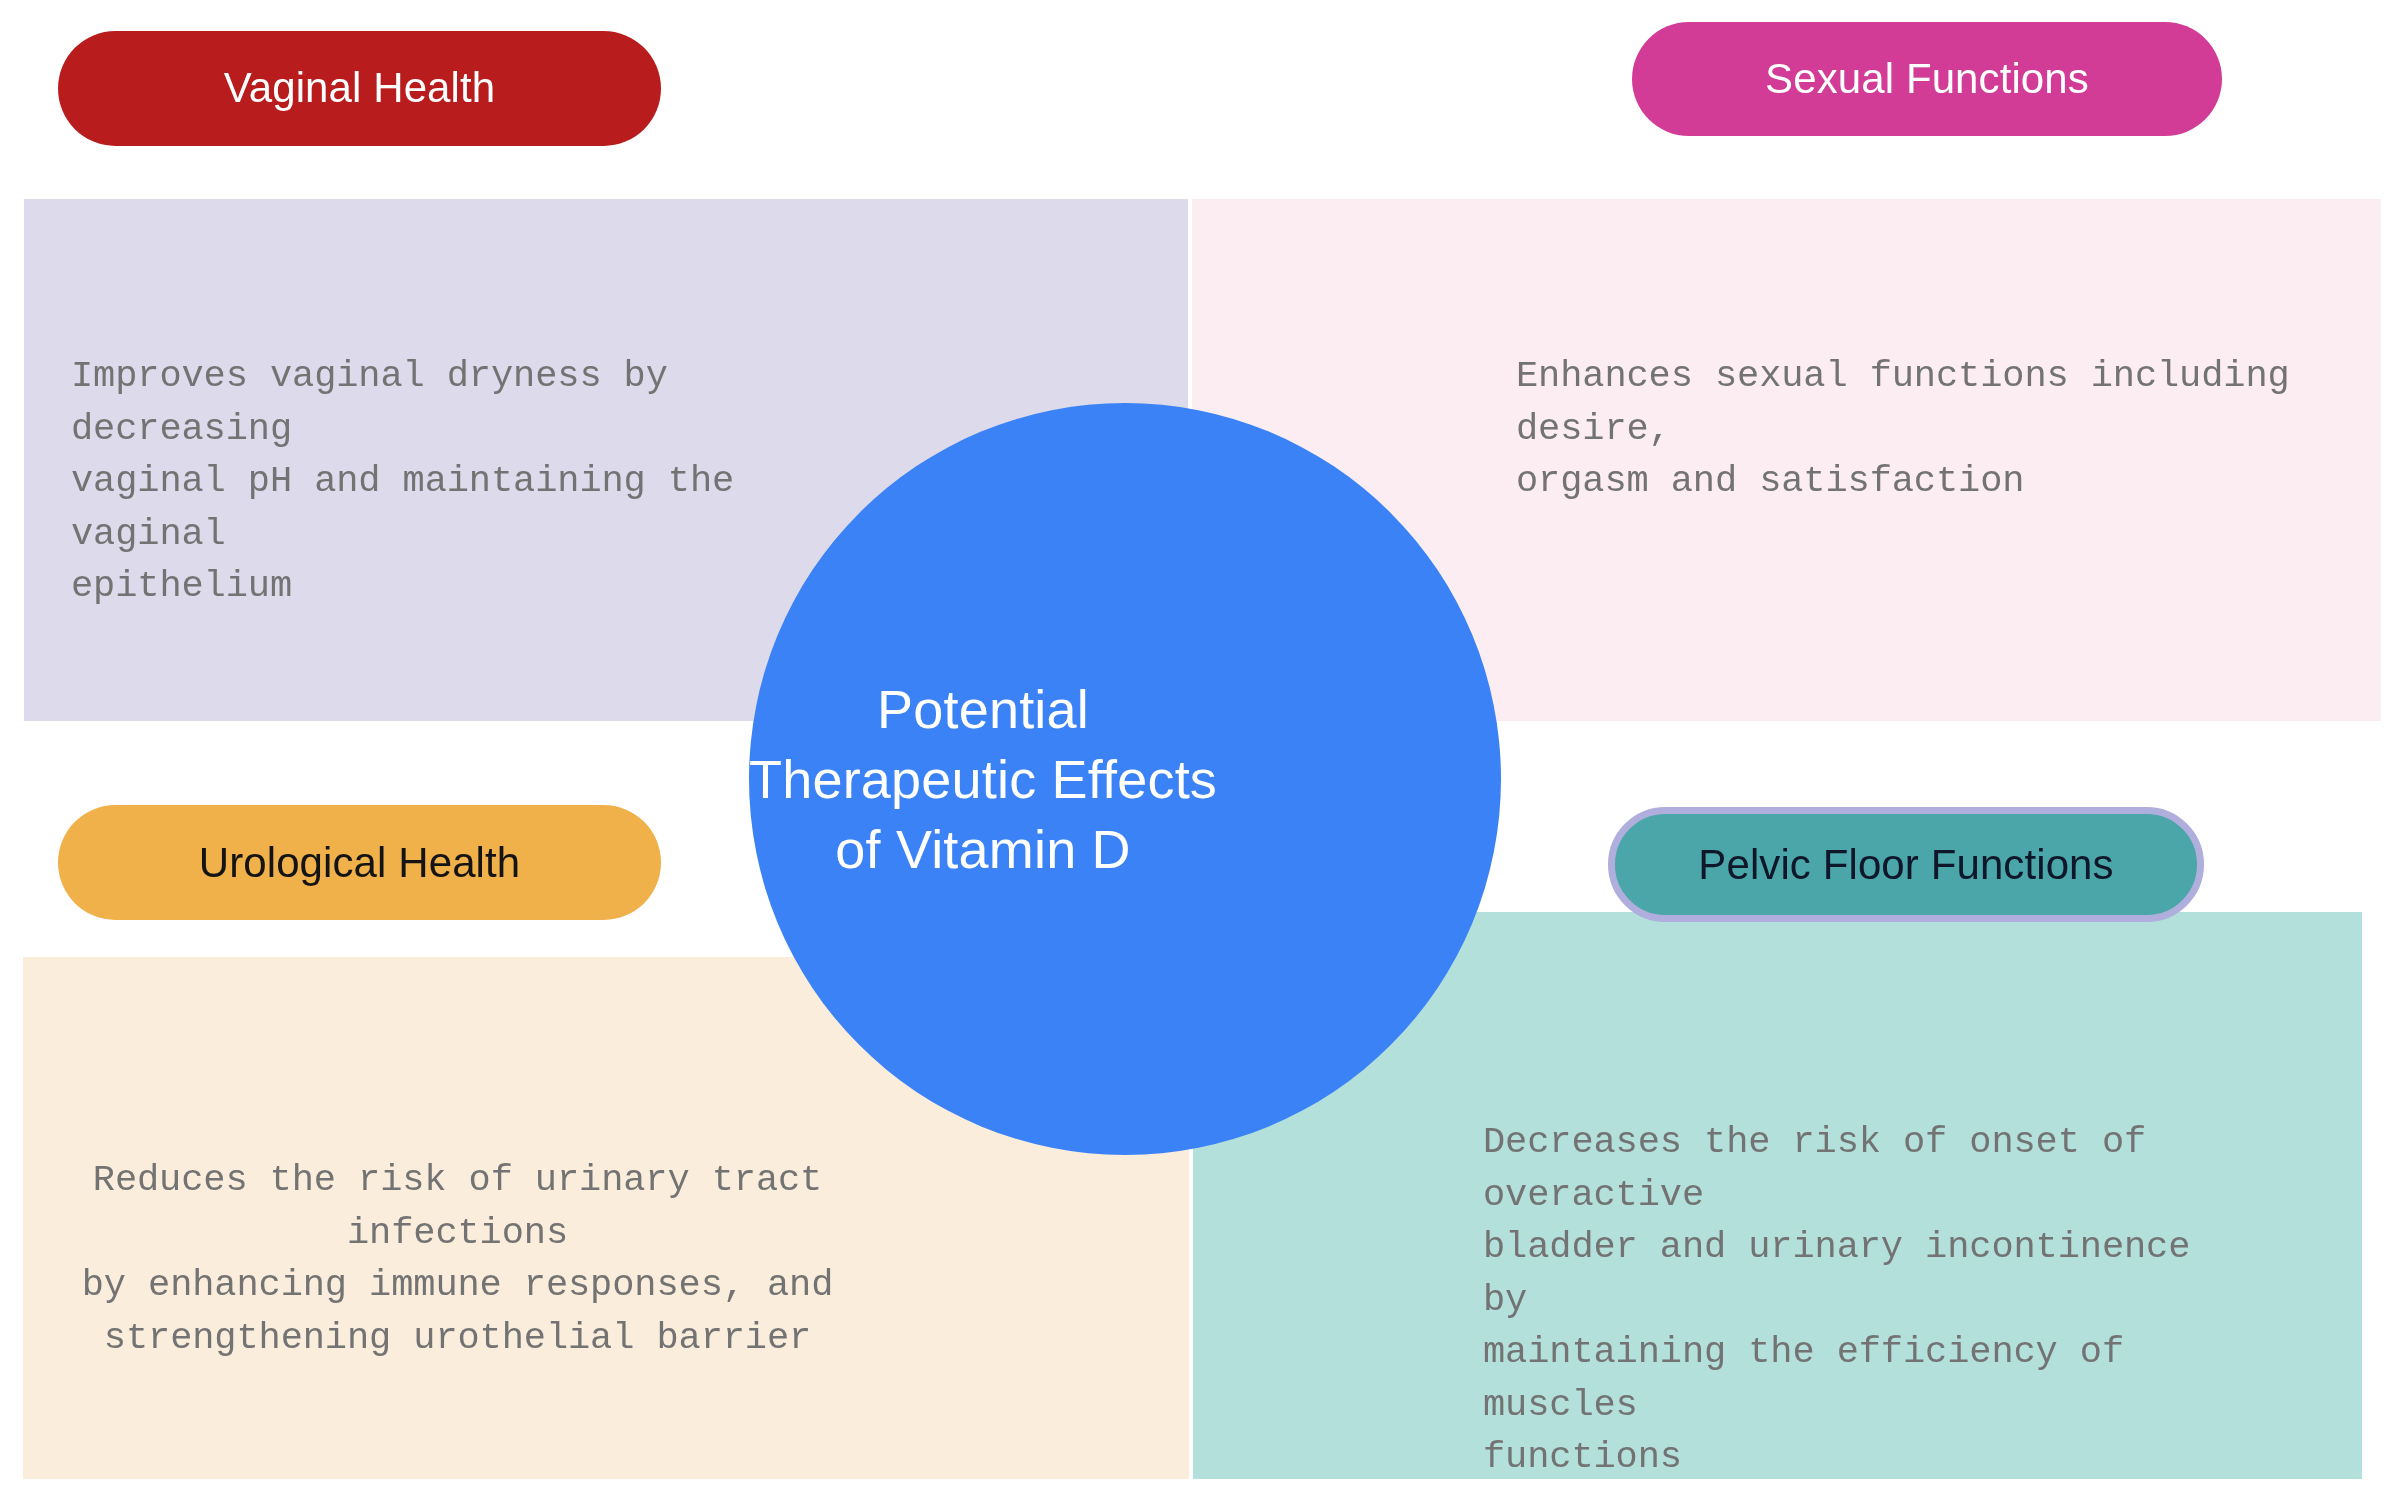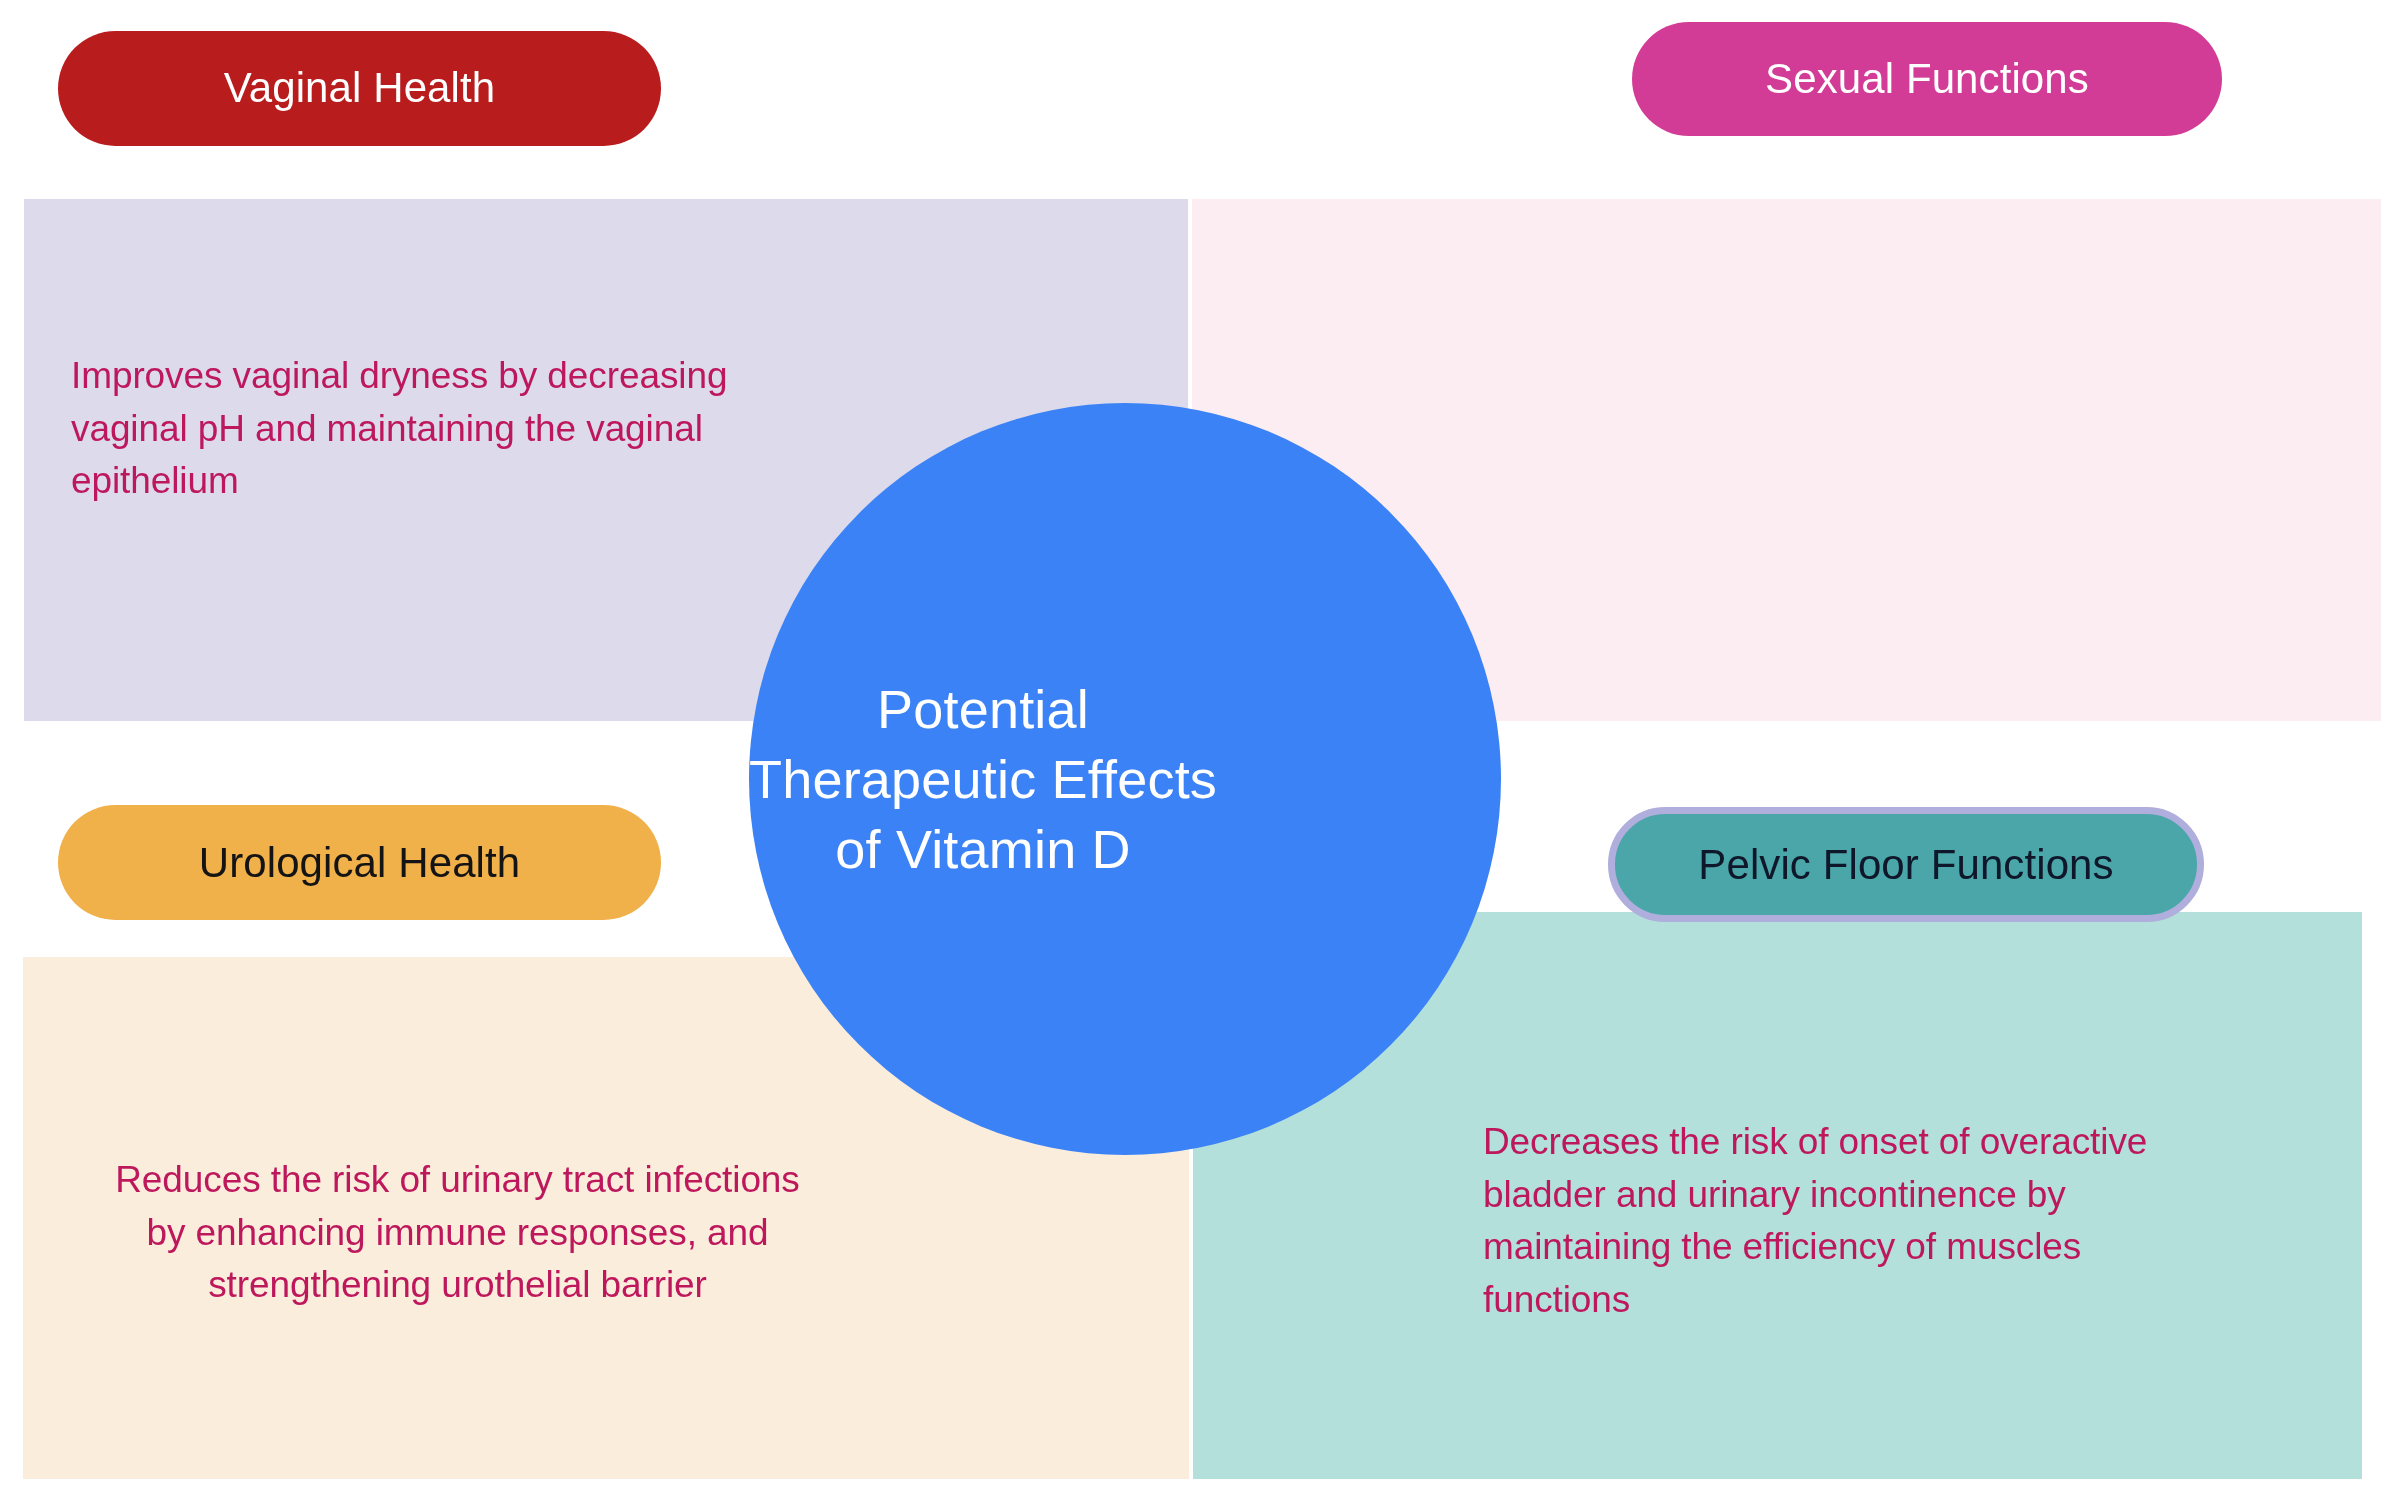--- a/index.html
+++ b/index.html
@@ -21,23 +21,24 @@
 
   
   .panel {
     position: absolute;
     box-sizing: border-box;
   }
   .panel-body {
     position: absolute;
     font-size: 37px;
     line-height: 1.42;
-    color: #be185d;
+    color: #737373;
     letter-spacing: -0.1px;
     white-space: pre-line;
+    font-family: Liberation Mono, monospace;
   }
 
   #panel-vaginal {
     left: 24px;  top: 199px;
     width: 1164px; height: 522px;
     background: #DCDAEB;
   }
   #panel-sexual {
     left: 1192px; top: 199px;
     width: 1189px; height: 522px;
@@ -126,20 +127,22 @@
 <div id="canvas">
 
   <div class="panel" id="panel-vaginal"></div>
   <div class="panel" id="panel-sexual"></div>
   <div class="panel" id="panel-urological"></div>
   <div class="panel" id="panel-pelvic"></div>
 
   <div class="panel-body" id="text-vaginal">Improves vaginal dryness by decreasing
 vaginal pH and maintaining the vaginal
 epithelium</div>
+  <div class="panel-body" id="text-sexual">Enhances sexual functions including desire,
+orgasm and satisfaction</div>
   <div class="panel-body" id="text-urological">Reduces the risk of urinary tract infections
 by enhancing immune responses, and
 strengthening urothelial barrier</div>
   <div class="panel-body" id="text-pelvic">Decreases the risk of onset of overactive
 bladder and urinary incontinence by
 maintaining the efficiency of muscles
 functions</div>
 
   <div class="pill" id="pill-vaginal">
     <span>Vaginal Health</span>

